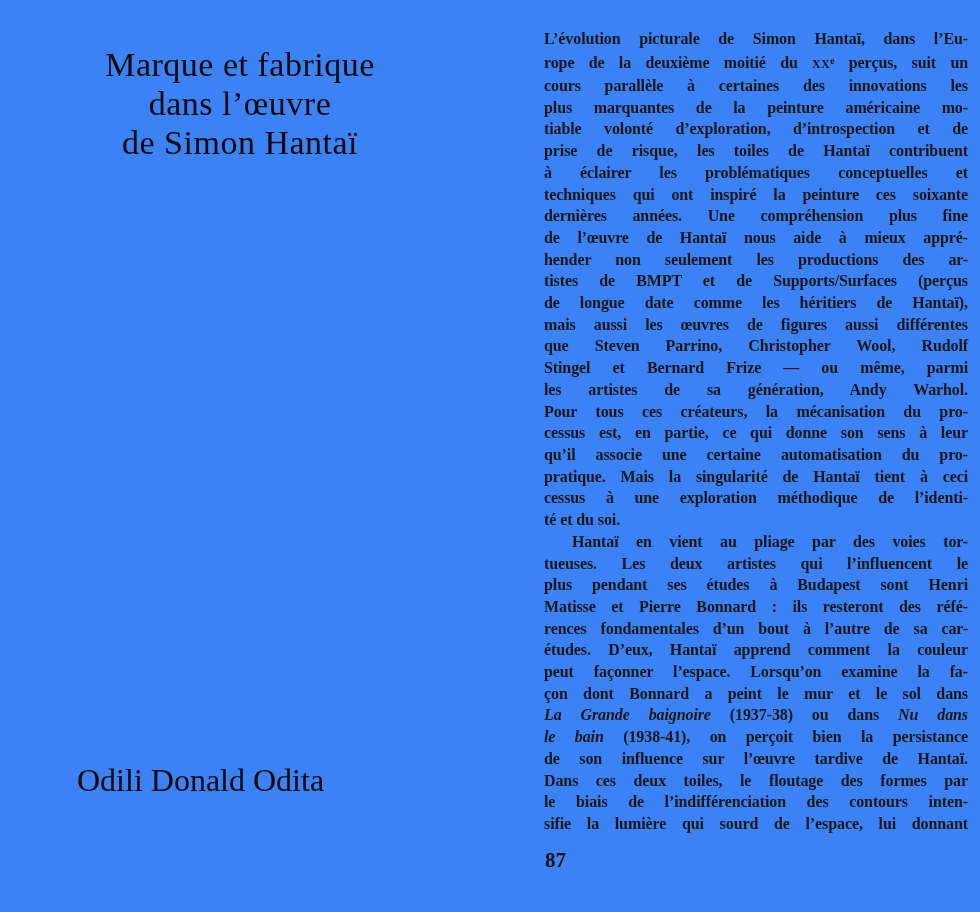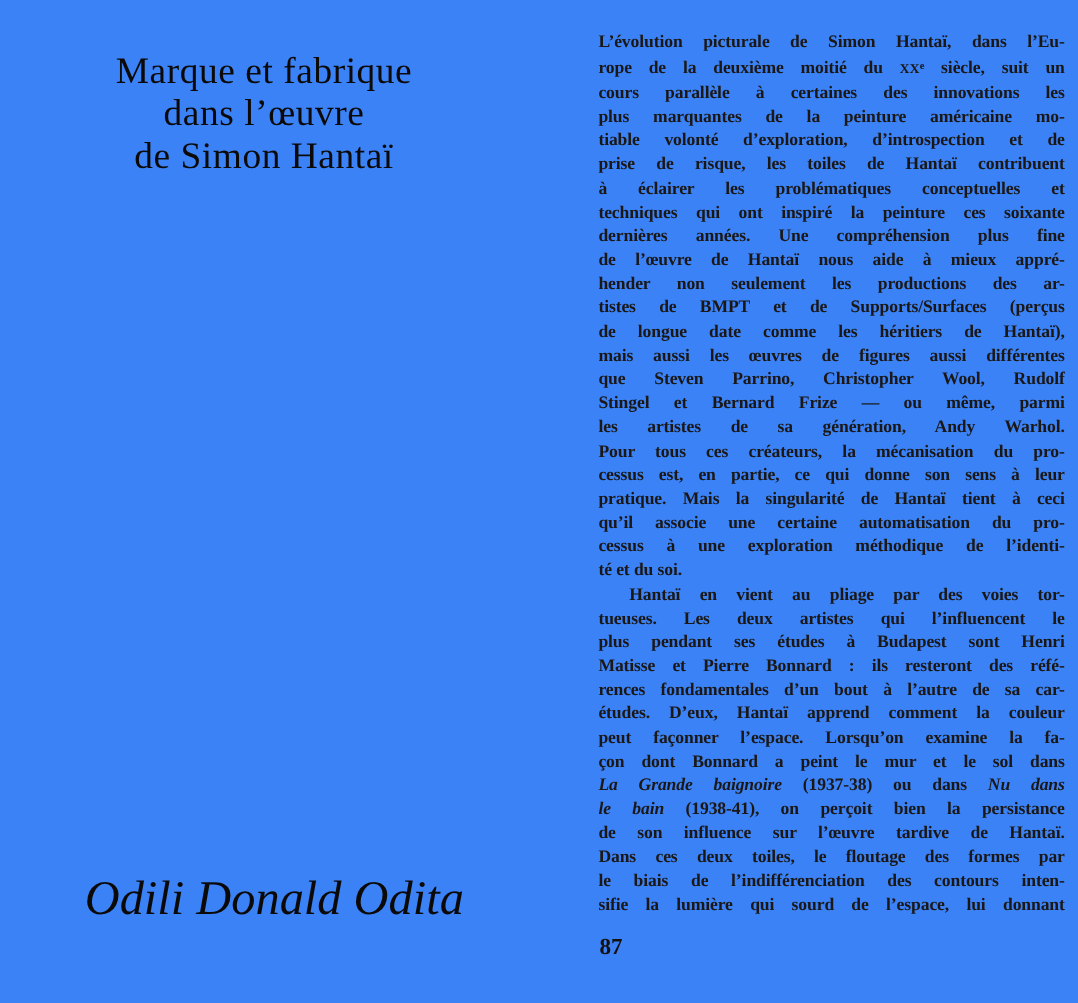--- a/index.html
+++ b/index.html
@@ -32,23 +32,22 @@
     font-size: 34px;
     line-height: 39px;
     letter-spacing: 0.5px;
     color: #0c0a09;
     font-weight: 500;
   }
   .title-line { display: block; }
   .author-name {
     position: absolute;
     left: 37px;
-    top: 795px;
-    font-style: italic;
-    font-size: 44px;
+    top: 758px;
+    font-size: 32px;
     line-height: 44px;
     color: #0c0a09;
     white-space: nowrap;
   }
   .body-column {
     position: absolute;
     left: 544px;
     top: 28px;
     width: 424px;
     font-size: 16px;
@@ -88,40 +87,40 @@
     <h1 class="article-title">
       <span class="title-line">Marque et fabrique</span>
       <span class="title-line">dans l’œuvre</span>
       <span class="title-line">de Simon Hantaï</span>
     </h1>
     <div class="author-name">Odili Donald Odita</div>
   </div>
 
   <div class="body-column">
       <div class="bline"><span>L’évolution picturale de Simon Hantaï, dans l’Eu-</span></div>
-      <div class="bline"><span>rope de la deuxième moitié du </span><span class="run-sc">XX</span><span class="run-sup">e</span><span> siècle, suit un</span></div>
+      <div class="bline"><span>rope de la deuxième moitié du </span><span class="run-sc">XX</span><span class="run-sup">e</span><span> perçus, suit un</span></div>
       <div class="bline"><span>cours parallèle à certaines des innovations les</span></div>
       <div class="bline"><span>plus marquantes de la peinture américaine mo-</span></div>
       <div class="bline"><span>tiable volonté d’exploration, d’introspection et de</span></div>
       <div class="bline"><span>prise de risque, les toiles de Hantaï contribuent</span></div>
       <div class="bline"><span>à éclairer les problématiques conceptuelles et</span></div>
       <div class="bline"><span>techniques qui ont inspiré la peinture ces soixante</span></div>
       <div class="bline"><span>dernières années. Une compréhension plus fine</span></div>
       <div class="bline"><span>de l’œuvre de Hantaï nous aide à mieux appré-</span></div>
       <div class="bline"><span>hender non seulement les productions des ar-</span></div>
       <div class="bline"><span>tistes de BMPT et de Supports/Surfaces (perçus</span></div>
       <div class="bline"><span>de longue date comme les héritiers de Hantaï),</span></div>
       <div class="bline"><span>mais aussi les œuvres de figures aussi différentes</span></div>
       <div class="bline"><span>que Steven Parrino, Christopher Wool, Rudolf</span></div>
       <div class="bline"><span>Stingel et Bernard Frize — ou même, parmi</span></div>
       <div class="bline"><span>les artistes de sa génération, Andy Warhol.</span></div>
       <div class="bline"><span>Pour tous ces créateurs, la mécanisation du pro-</span></div>
       <div class="bline"><span>cessus est, en partie, ce qui donne son sens à leur</span></div>
+      <div class="bline"><span>qu’il associe une certaine automatisation du pro-</span></div>
       <div class="bline"><span>pratique. Mais la singularité de Hantaï tient à ceci</span></div>
-      <div class="bline"><span>qu’il associe une certaine automatisation du pro-</span></div>
       <div class="bline"><span>cessus à une exploration méthodique de l’identi-</span></div>
       <div class="bline end"><span>té et du soi.</span></div>
       <div class="bline indent"><span>Hantaï en vient au pliage par des voies tor-</span></div>
       <div class="bline"><span>tueuses. Les deux artistes qui l’influencent le</span></div>
       <div class="bline"><span>plus pendant ses études à Budapest sont Henri</span></div>
       <div class="bline"><span>Matisse et Pierre Bonnard : ils resteront des réfé-</span></div>
       <div class="bline"><span>rences fondamentales d’un bout à l’autre de sa car-</span></div>
       <div class="bline"><span>études. D’eux, Hantaï apprend comment la couleur</span></div>
       <div class="bline"><span>peut façonner l’espace. Lorsqu’on examine la fa-</span></div>
       <div class="bline"><span>çon dont Bonnard a peint le mur et le sol dans</span></div>

